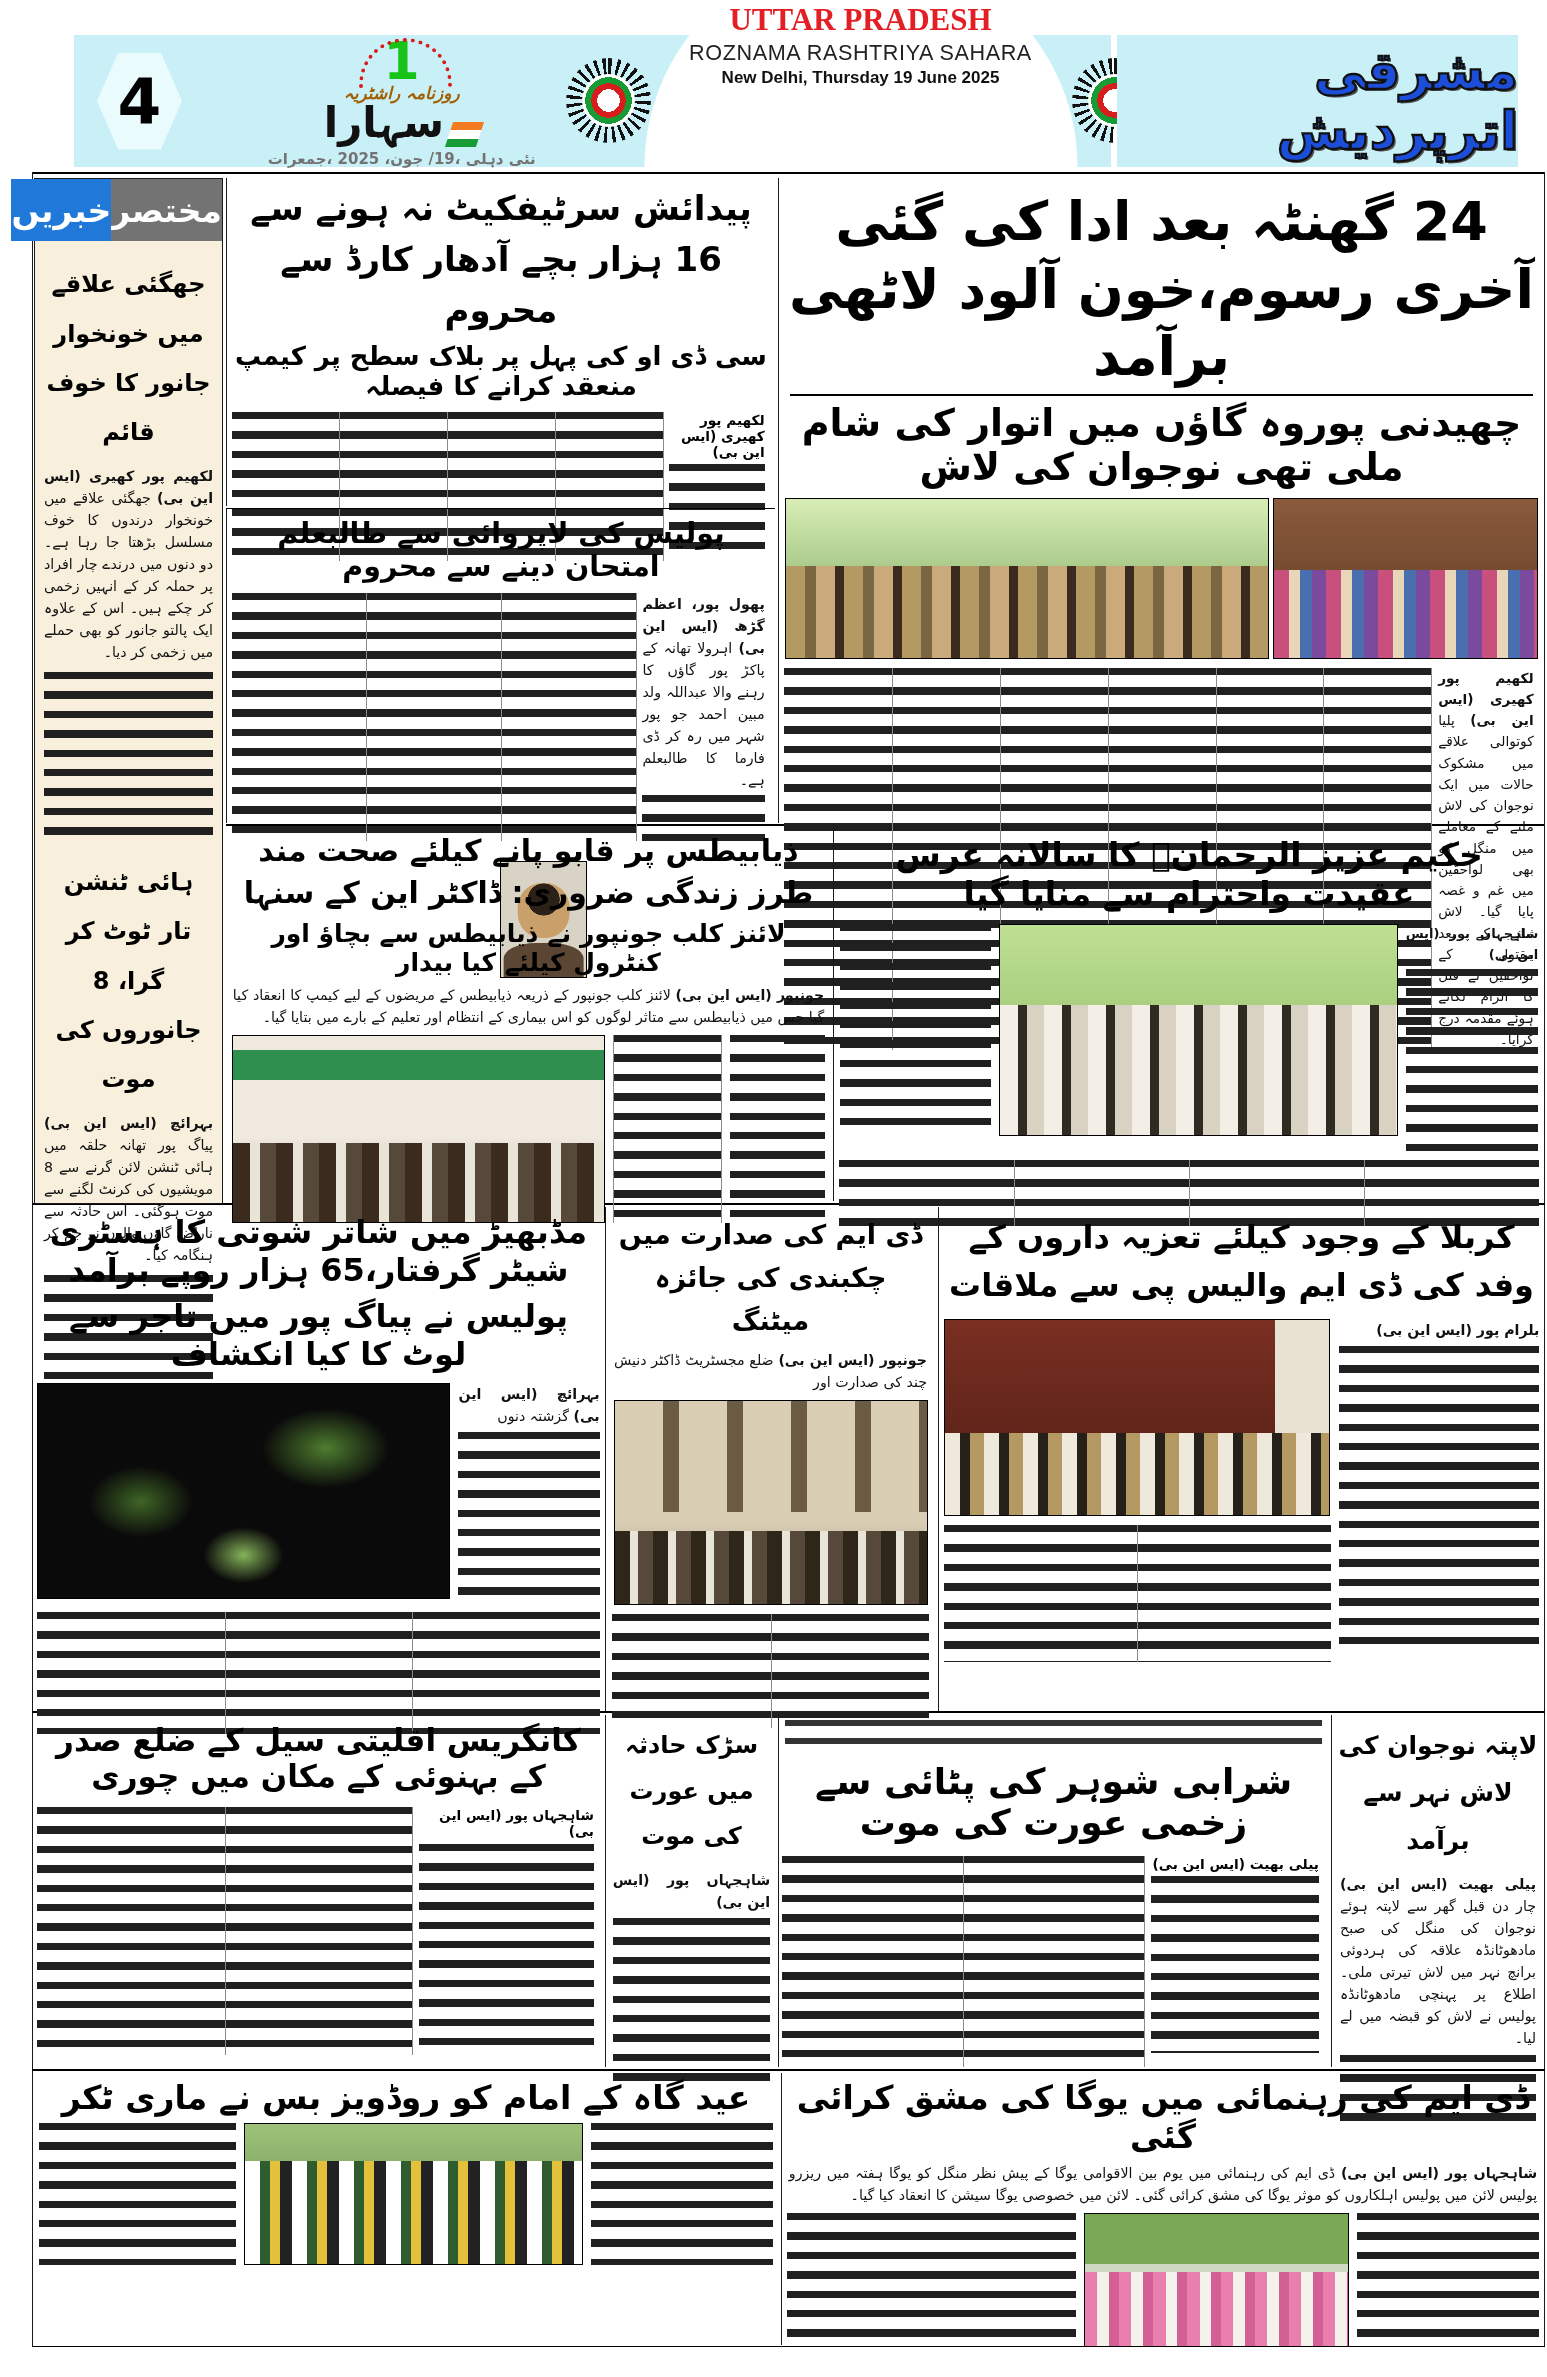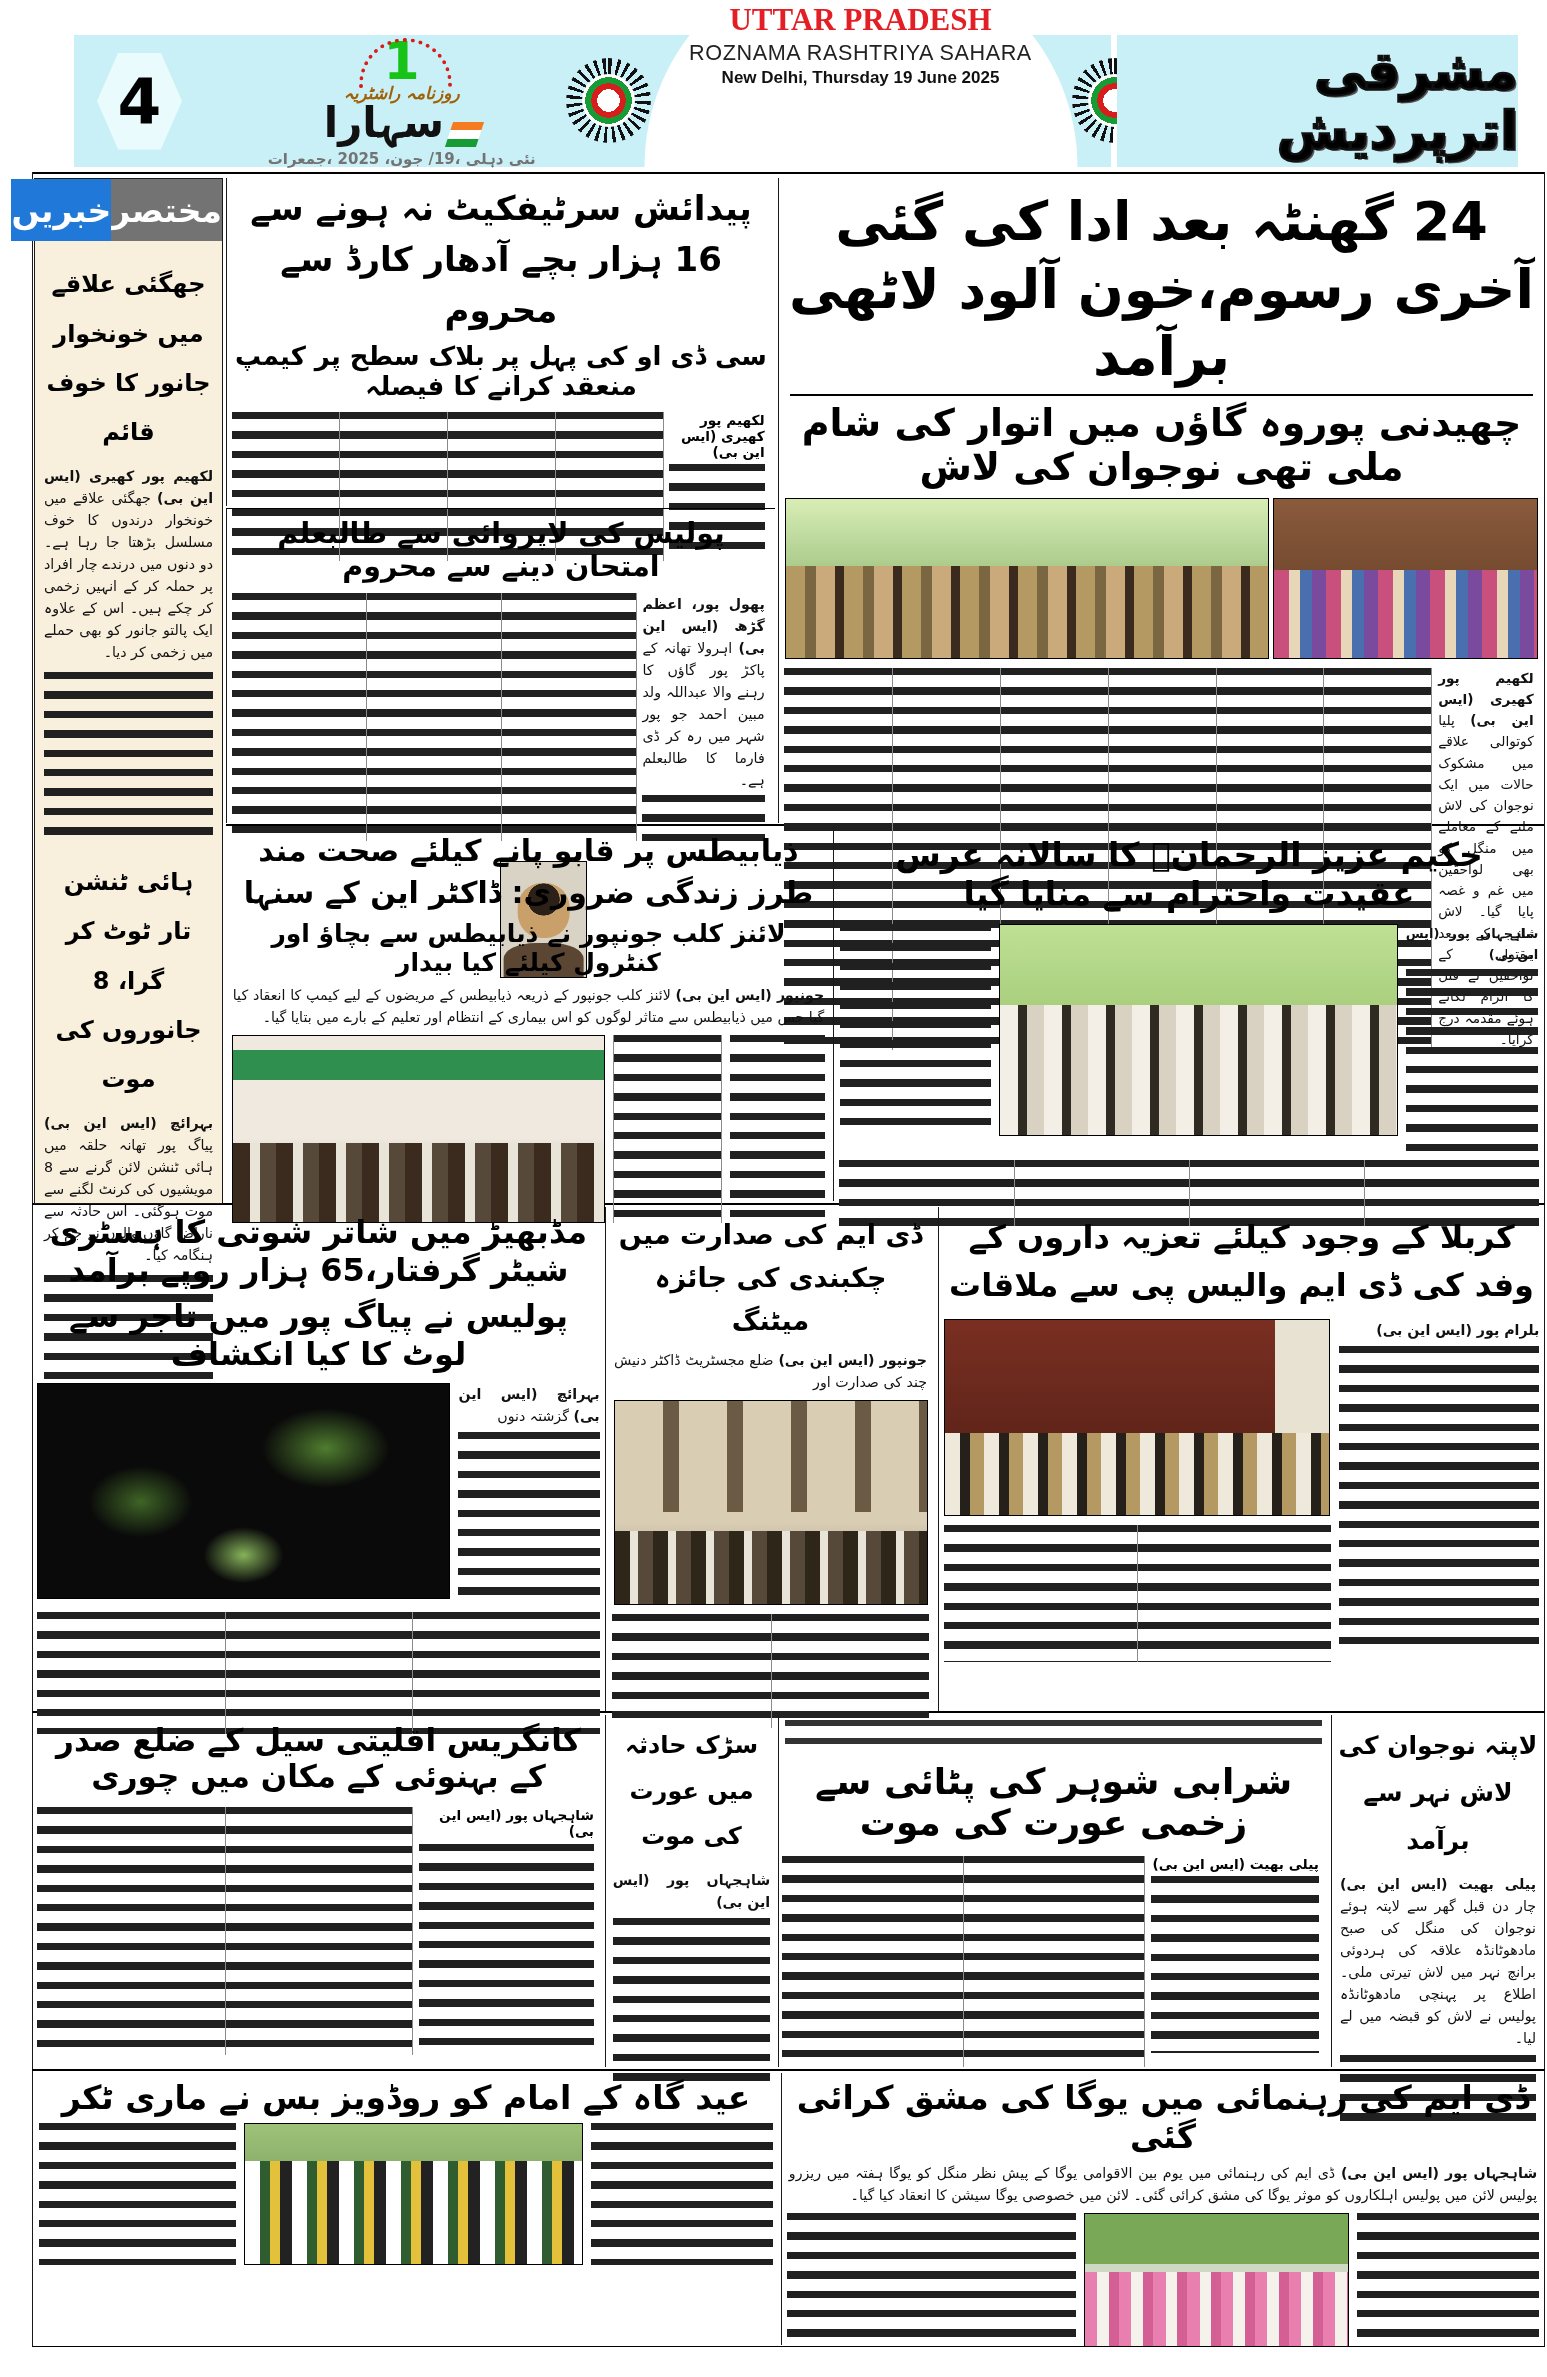--- a/index.html
+++ b/index.html
@@ -23,21 +23,21 @@
   .logo-flag{display:inline-block;vertical-align:middle;width:31px;height:25px;background:linear-gradient(180deg,#f47b20 0 33%,#fff 33% 66%,#169b35 66%);transform:skewX(-18deg);margin-left:4.6px;}
   .logo-date{font-size:15px;font-weight:bold;color:#737373;margin-top:3.4px;}
   .dome{position:absolute;left:50%;bottom:0;transform:translateX(-50%);width:433px;height:216px;background:#fff;border-radius:50% 50% 0 0/100% 100% 0 0;text-align:center;padding-top:23px;box-sizing:border-box;}
   .ed-l1{font-family:"Liberation Serif",serif;font-weight:bold;color:#e31f25;font-size:30px;line-height:1;}
   .ed-l2{font-family:"Liberation Serif",serif;font-weight:bold;color:#e31f25;font-size:31px;line-height:1.05;}
   .ed-l3{font-family:"Liberation Sans",sans-serif;color:#222;font-size:21.6px;letter-spacing:0.6px;margin-top:3.4px;}
   .ed-l4{font-family:"Liberation Sans",sans-serif;font-weight:bold;color:#111;font-size:17px;margin-top:2.3px;}
   .star{width:85px;height:85px;border-radius:50%;background:repeating-conic-gradient(#111 0 5deg,transparent 5deg 13deg);position:absolute;top:23px;}
   .star::before{content:"";position:absolute;inset:16px;border-radius:50%;background:radial-gradient(circle,#fff 0 30%,#d81d1d 30% 46%,#169b35 46% 62%,#fff 62%);}
   .star-l{left:-44px;} .star-r{right:-46px;}
-  .ed-ur{font-size:52px;font-weight:bold;color:#000000;-webkit-text-stroke:2.3px #111;text-shadow:2.3px 2.3px 0 #555;}
+  .ed-ur{font-size:52px;font-weight:bold;color:#1d4ed8;-webkit-text-stroke:2.3px #111;text-shadow:2.3px 2.3px 0 #555;}
   
   .hrule{position:absolute;background:#000;}
   .vline{position:absolute;background:#1a1a1a;width:1.1px;}
   
   .blk{position:absolute;box-sizing:border-box;}
   .bl{border-left:1.1px solid #1a1a1a;}
   .h-c{text-align:center;color:#000;font-weight:bold;}
   .sub{text-align:center;color:#000;font-weight:bold;}
   .byline{font-weight:bold;}
   .lead{font-size:14.2px;line-height:1.55;text-align:justify;color:#111;}

